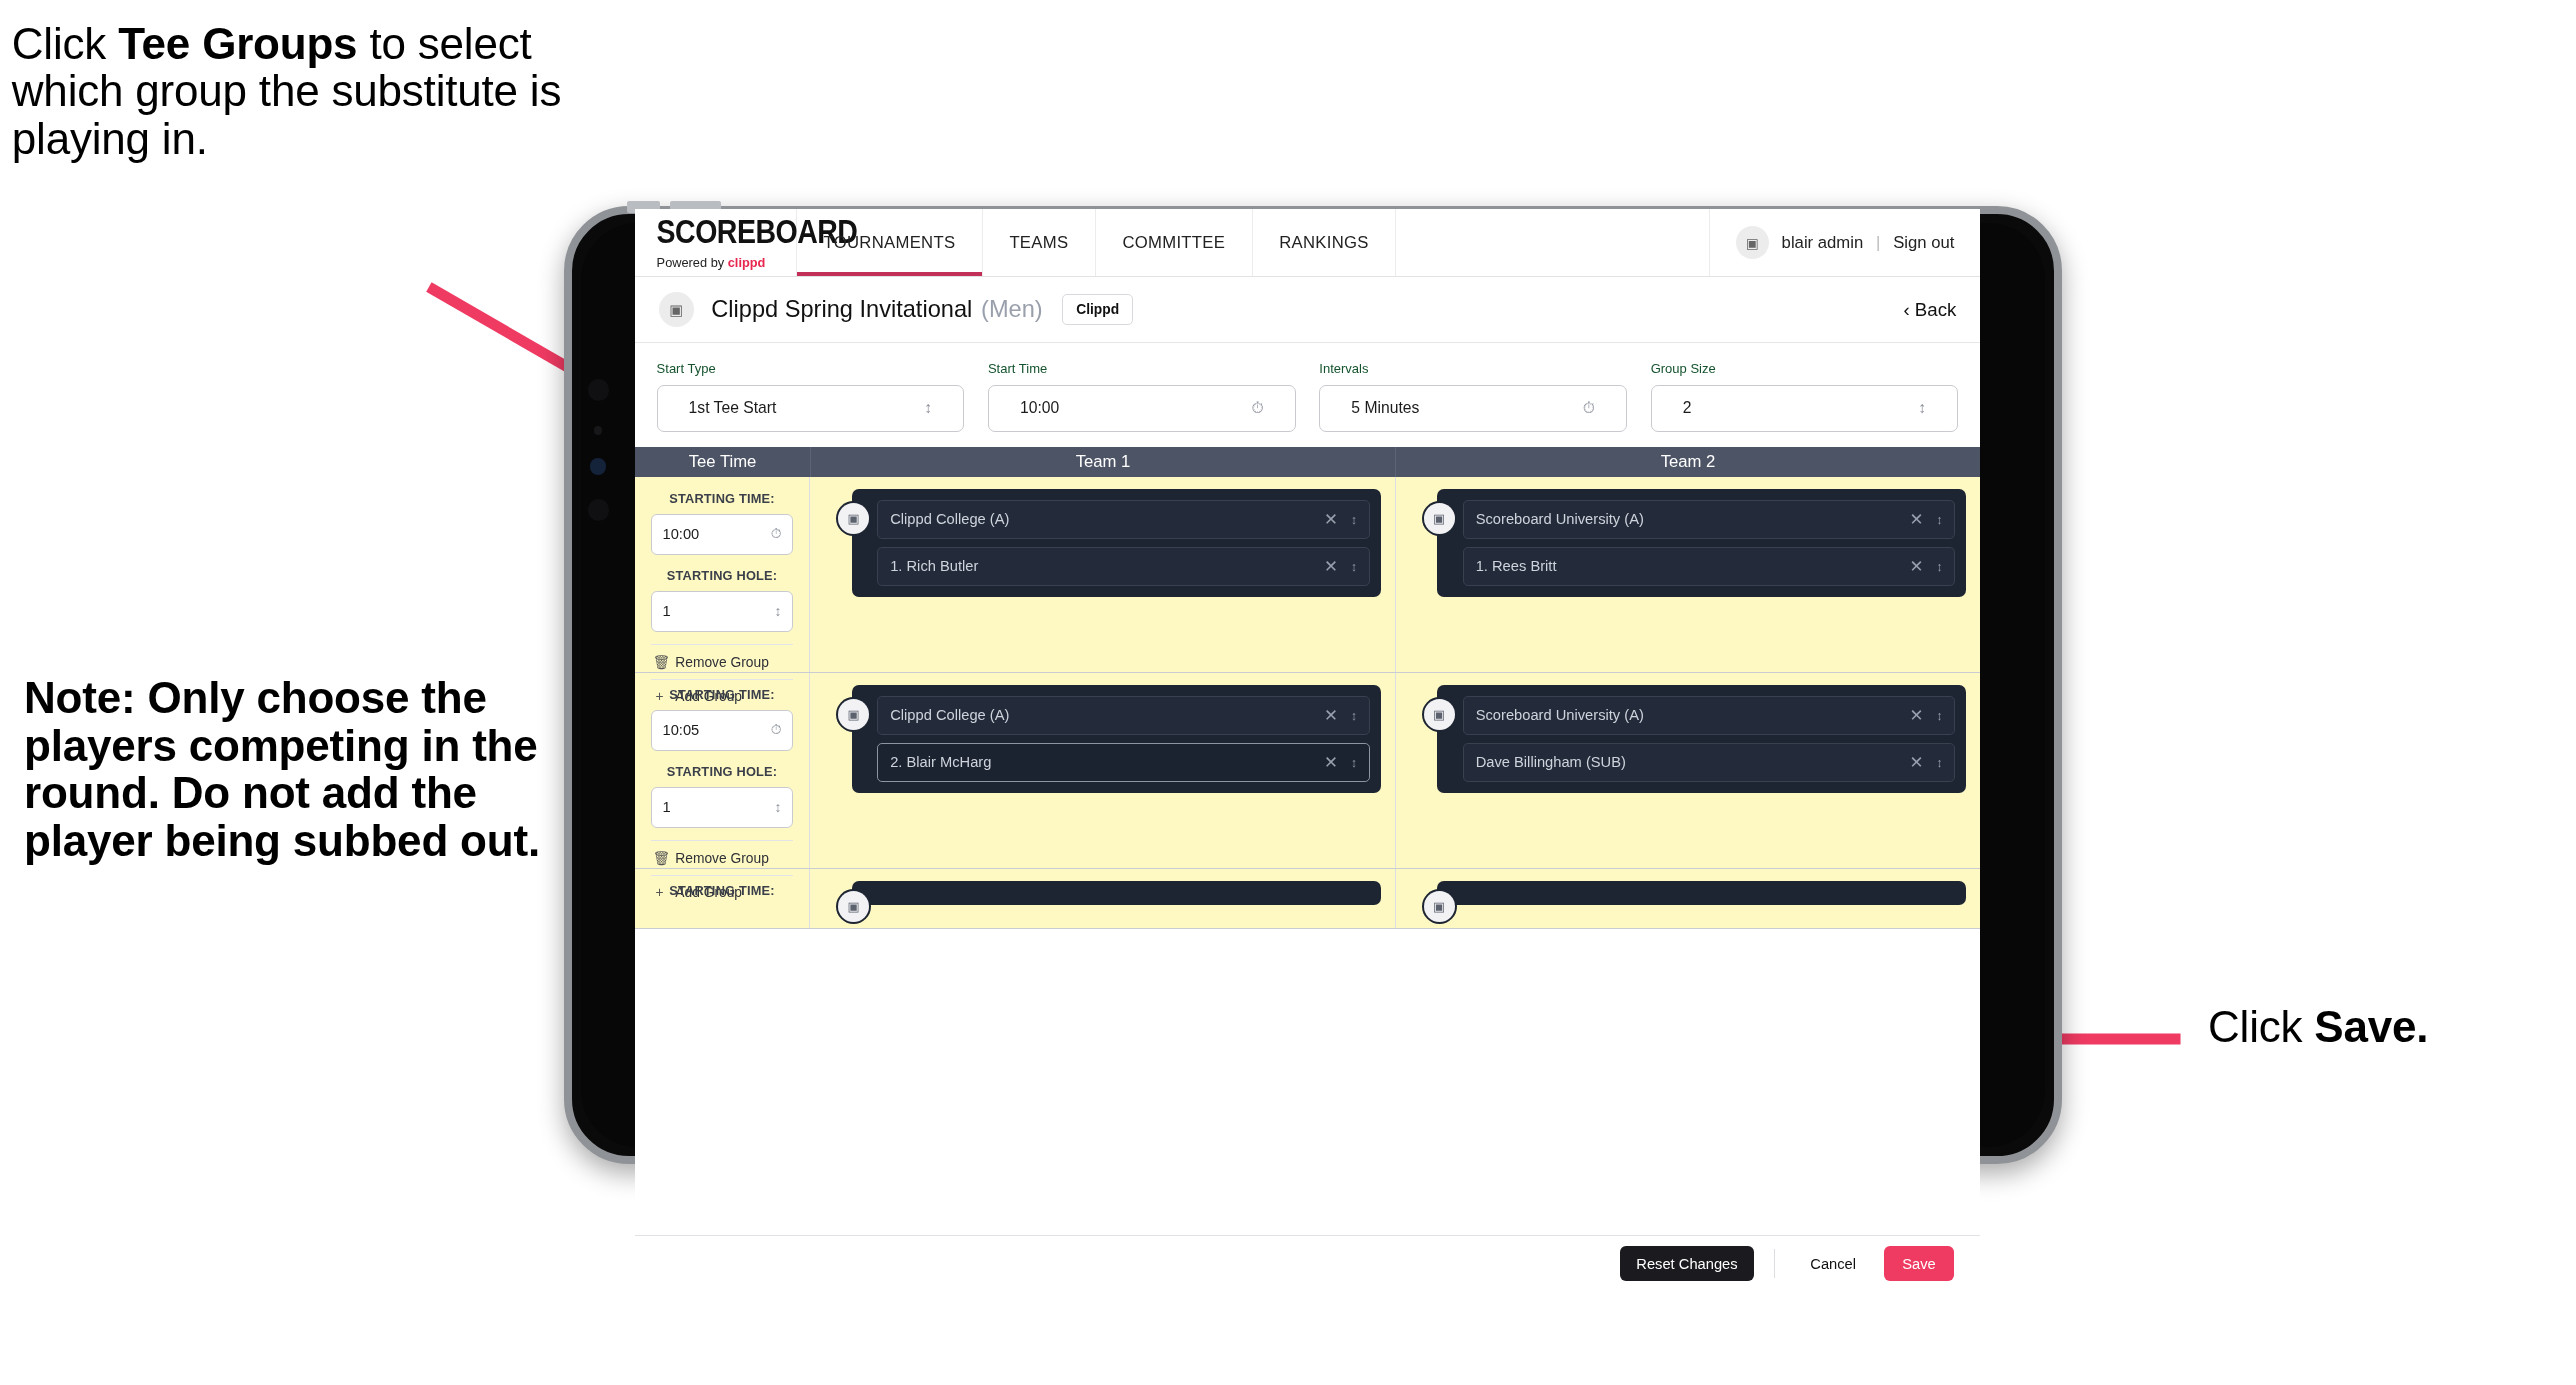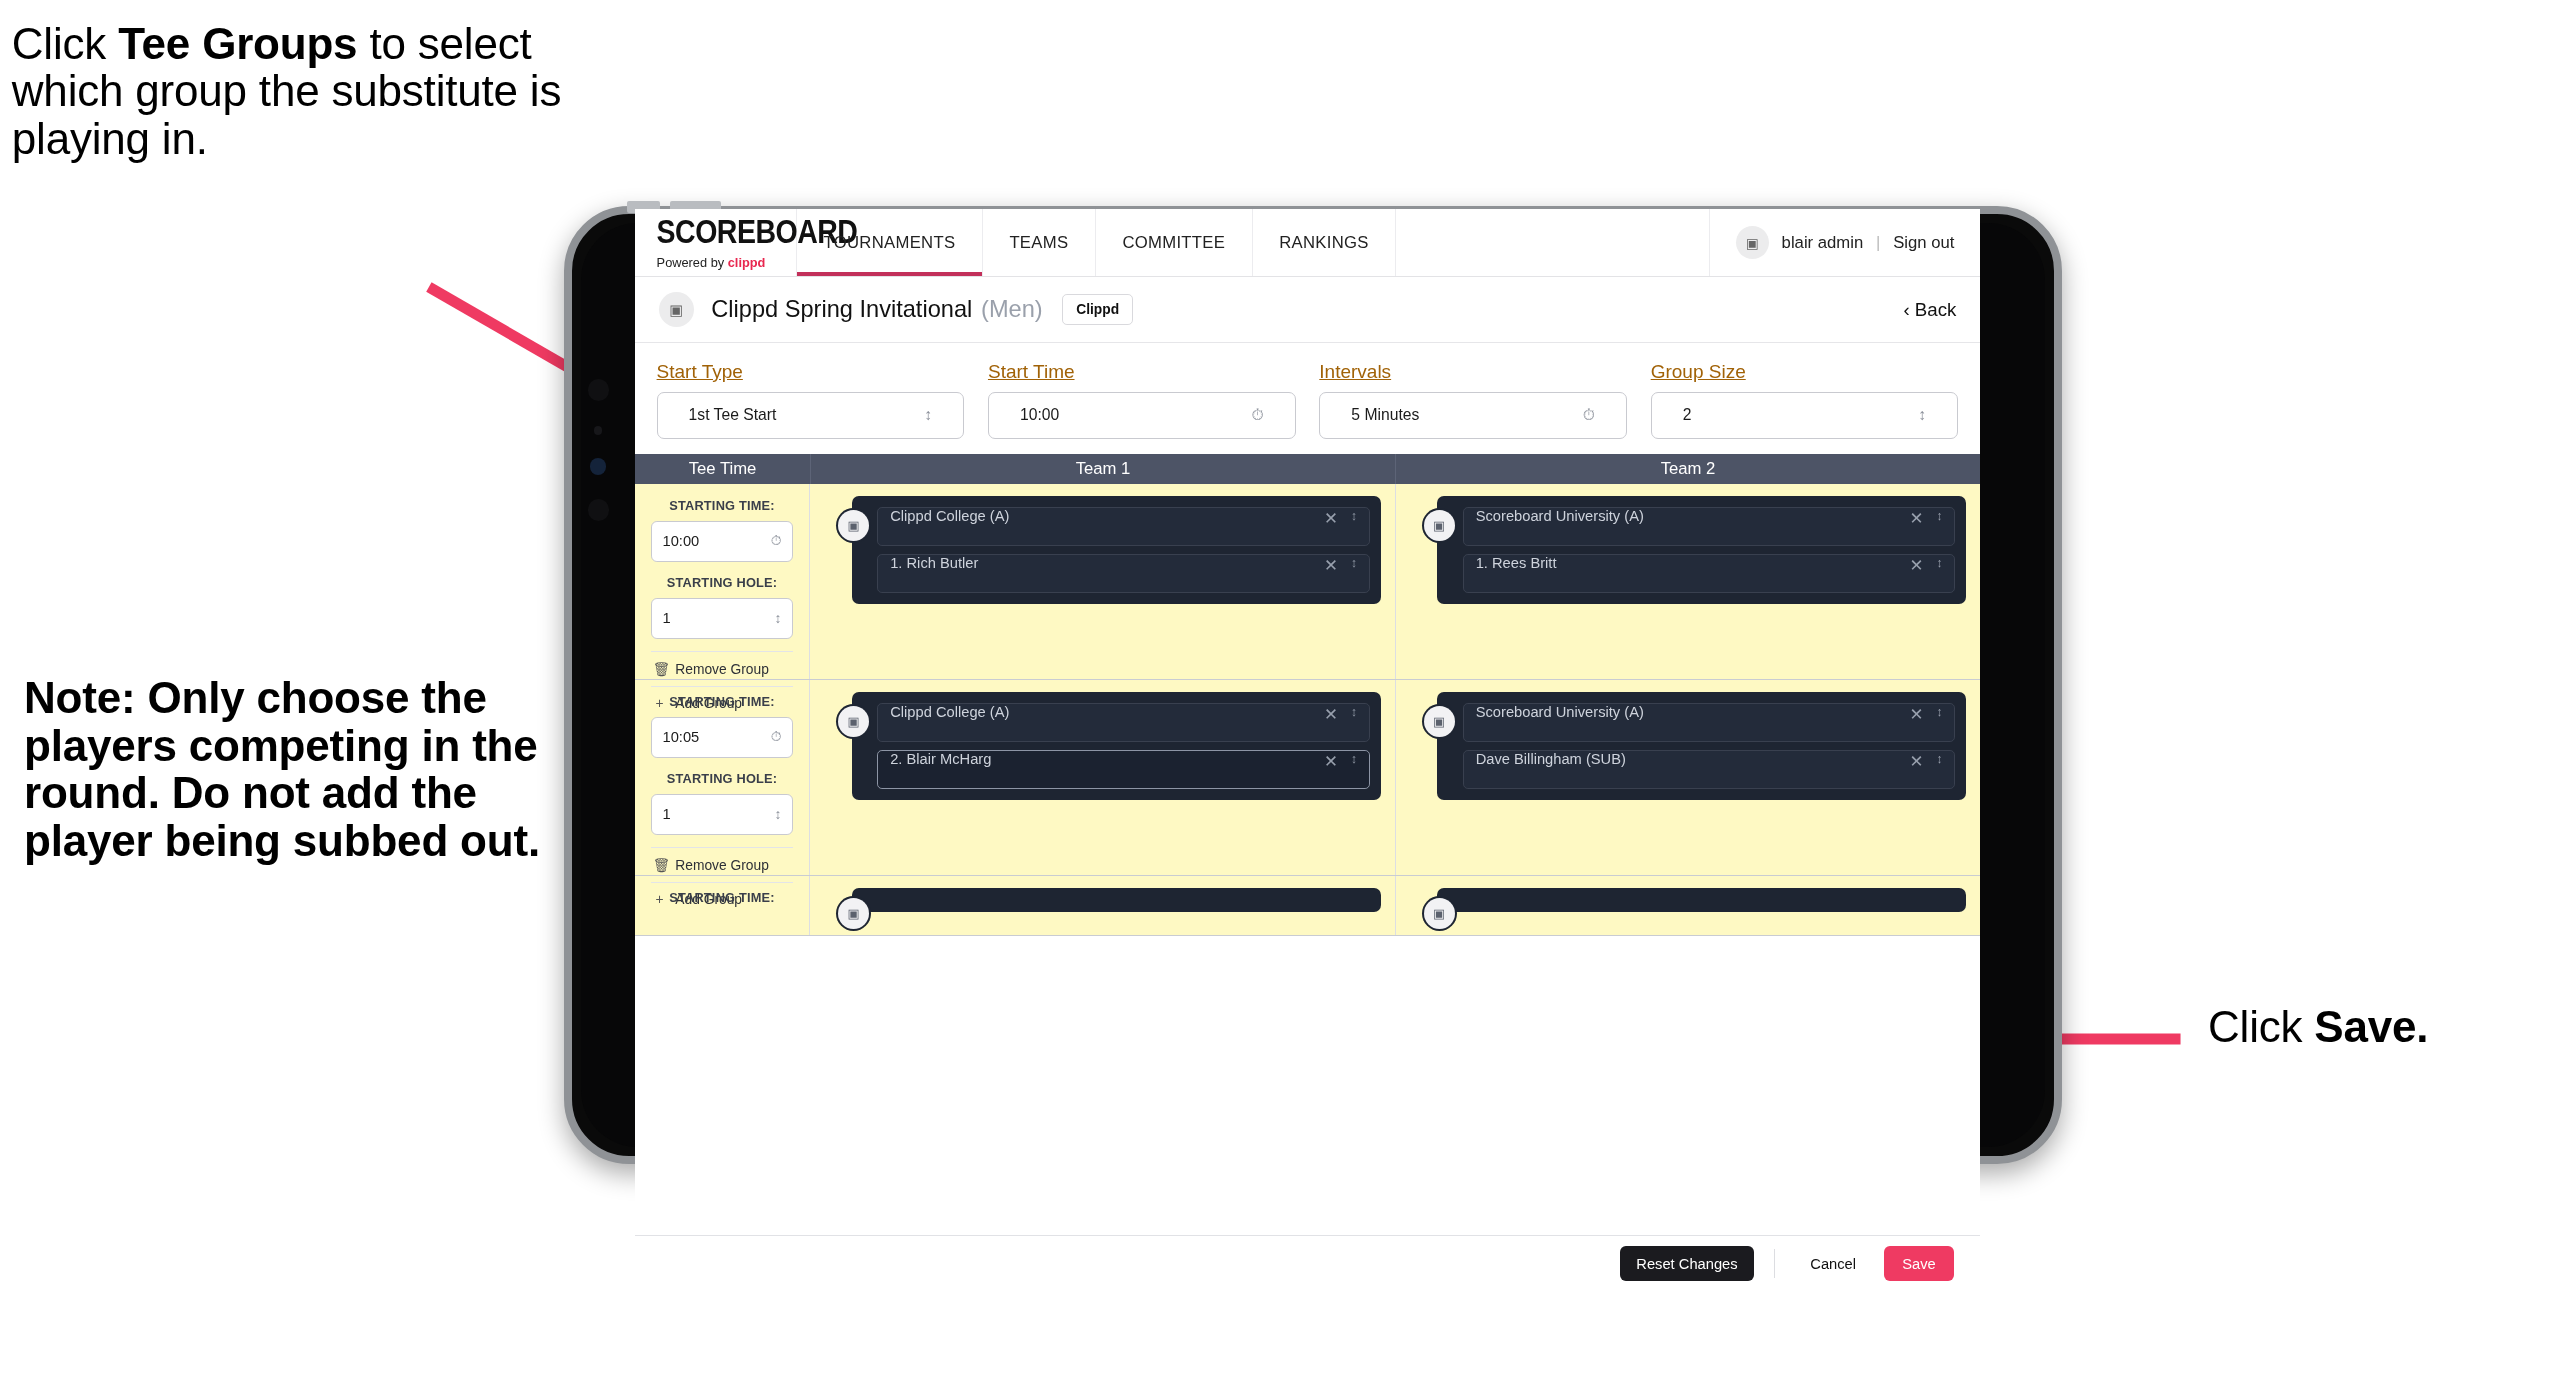--- a/index.html
+++ b/index.html
@@ -62,21 +62,21 @@
          display:flex;align-items:center;justify-content:center;font-size:14.7px;color:#666;margin-right:17.7px;}
   .crumb-title{font-size:23.6px;color:#111;}
   .crumb-gender{font-size:23.6px;color:#9aa0ab;margin-left:8.8px;}
   .chip{margin-left:19.7px;border:1px solid #d9d9dd;border-radius:4.9px;padding:6.9px 12.8px;
         font-size:13.8px;font-weight:bold;color:#111;background:#fff;}
   .crumb-back{margin-left:auto;font-size:18.7px;color:#111;cursor:pointer;}
 
   
   .formrow{display:flex;gap:23.6px;padding:17.7px 21.6px 15.7px 21.6px;background:#fff;}
   .fgroup{flex:1;display:flex;flex-direction:column;}
-  .flabel{font-size:19px;color:#a16207;margin-bottom:8.8px;text-decoration:underline;}
+  .flabel{font-size:13px;color:#14532d;margin-bottom:8.8px;}
   .finput{height:45px;border:1px solid #c9cad0;border-radius:7px;background:#fff;
           display:flex;align-items:center;padding:0 31px;font-size:15.7px;color:#1b1b1b;}
   .finput .val{flex:1;}
   .finput .ic{color:#8a8f99;font-size:15.7px;}
 
   
   .thead{display:flex;background:#4d5466;color:#fff;}
   .th{padding:5px 0;text-align:center;font-size:16.7px;}
   .th.tee{width:175px;border-right:1px solid #5d6477;}
   .th.t1{flex:1;border-right:1px solid #5d6477;}
@@ -96,21 +96,21 @@
             padding:8.8px 2px;border-top:1px solid #e3e4e8;cursor:pointer;}
   .mini-act .gi{font-size:13.8px;color:#555;width:13.8px;text-align:center;}
 
   .cell-team{flex:1;padding:11.8px 13.8px;box-sizing:border-box;border-right:1px solid #dcdee3;}
   .cell-team.last{border-right:none;}
   .tcard{position:relative;background:#1e2532;border-radius:6.9px;padding:10.8px 10.8px 10.8px 25.6px;}
   .tcard-ico{position:absolute;left:-13.8px;top:13.8px;width:31px;height:31px;border-radius:50%;
              background:#f2f2f4;display:flex;align-items:center;justify-content:center;
              font-size:12.8px;color:#5b616d;z-index:2;box-shadow:0 0 0 2px #1e2532;}
   .trow{height:37px;border:1px solid #39404f;border-radius:4.9px;background:#232b3a;
-        display:flex;padding:0 11.8px;font-size:14.7px;color:#ced3dc;
+        display:flex;align-items:center;padding:0 11.8px;font-size:14.7px;color:#ced3dc;
         margin-bottom:7.9px;}
   .trow:last-child{margin-bottom:0;}
   .trow.sel{border-color:#8d95a5;background:#1b2230;}
   .trow .nm{flex:1;}
   .trow .x{color:#98a0ad;font-size:16.7px;margin-right:12.8px;cursor:pointer;}
   .trow .ch{color:#98a0ad;font-size:12.8px;cursor:pointer;}
 
   
   .footer{position:absolute;left:0;right:0;bottom:0;height:55px;background:#fff;
           border-top:1px solid #e1e2e6;display:flex;align-items:center;

